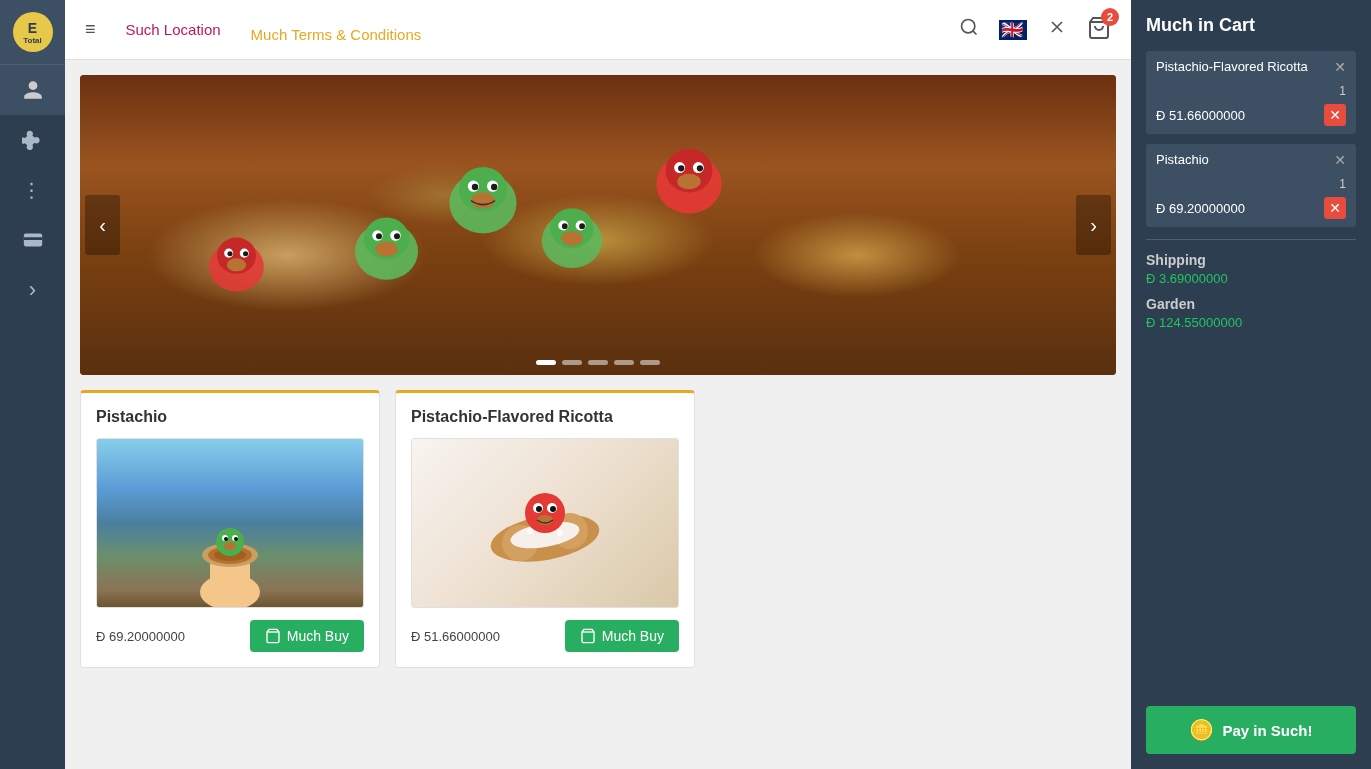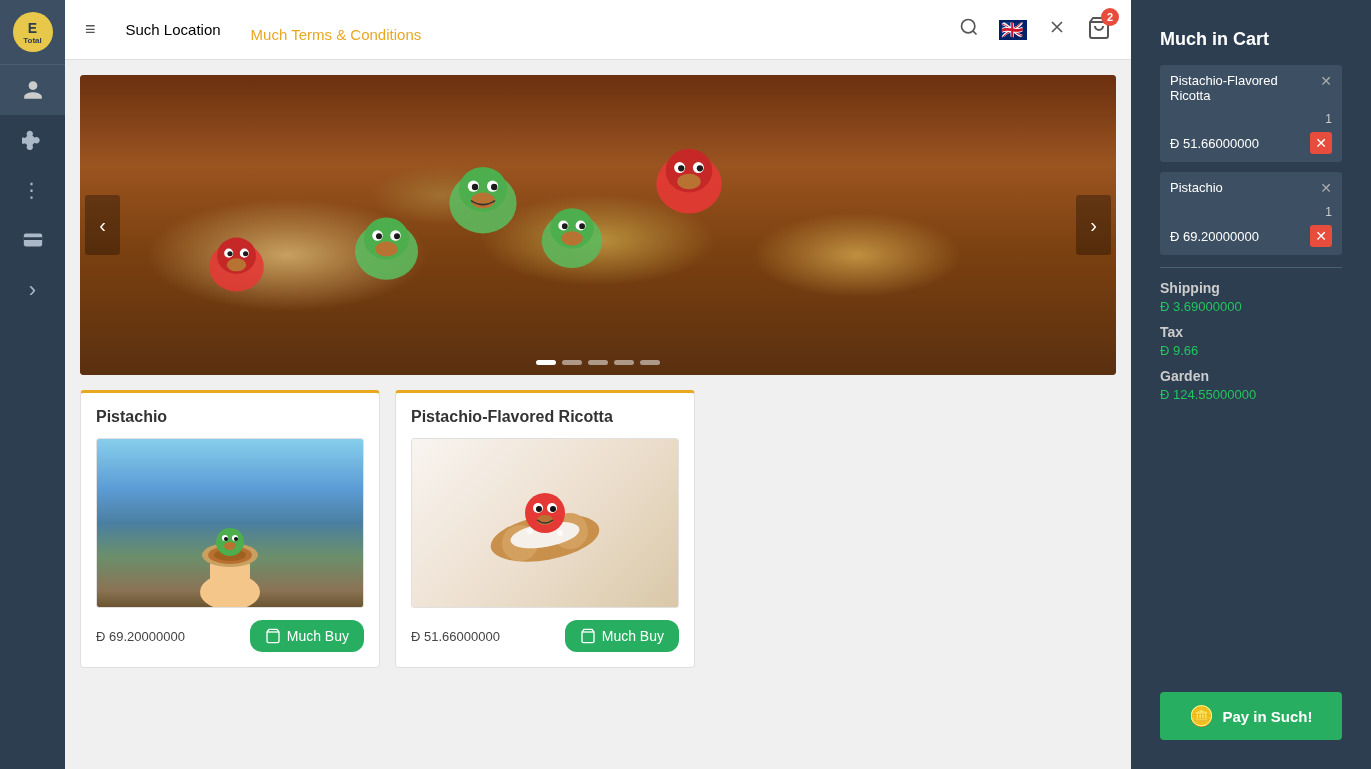--- a/index.html
+++ b/index.html
@@ -73,21 +73,21 @@
       flex-shrink: 0;
     }
     .topnav-menu-icon {
       font-size: 18px;
       color: #555;
       cursor: pointer;
     }
     .topnav-link {
       text-decoration: none;
       font-size: 15px;
-      color: #000000;
+      color: #be185d;
     }
     .topnav-link.active {
       color: #e8a820;
       font-weight: 500;
       margin-top: 10px;
     }
     .topnav-right {
       margin-left: auto;
       display: flex;
       align-items: center;
@@ -244,36 +244,36 @@
     }
     .product-price {
       font-size: 13px;
       color: #444;
     }
     .much-buy-btn {
       background: #27ae60;
       color: white;
       border: none;
       padding: 8px 15px;
-      border-radius: 12px;
+      border-radius: 4px;
       cursor: pointer;
       font-size: 14px;
       display: flex;
       align-items: flex-start;
       gap: 6px;
       font-weight: 500;
     }
 
     
     .cart-panel {
       width: 240px;
       background: #2c3e50;
       color: white;
       flex-shrink: 0;
-      padding: 29px;
+      padding: 15px;
       display: flex;
       flex-direction: column;
       gap: 10px;
       overflow-y: auto;
     }
     .cart-title {
       font-size: 18px;
       font-weight: bold;
       color: white;
       margin-bottom: 5px;
@@ -609,24 +609,20 @@
     </div>
   </div>
 
   <hr class="cart-divider">
 
   <div class="cart-summary-row">
     <span class="cart-summary-label">Shipping</span>
     <span class="cart-summary-value">Ð 3.69000000</span>
   </div>
 
-  <div class="cart-summary-row">
-    <span class="cart-summary-label">Tax</span>
-    <span class="cart-summary-value">Ð 9.66</span>
-  </div>
 
   <div class="cart-summary-row">
     <span class="cart-summary-label">Garden</span>
     <span class="cart-summary-value">Ð 124.55000000</span>
   </div>
 
   <button class="pay-button">
     <span style="font-size:20px;">🪙</span>
     <span>Pay in Such!</span>
   </button>

